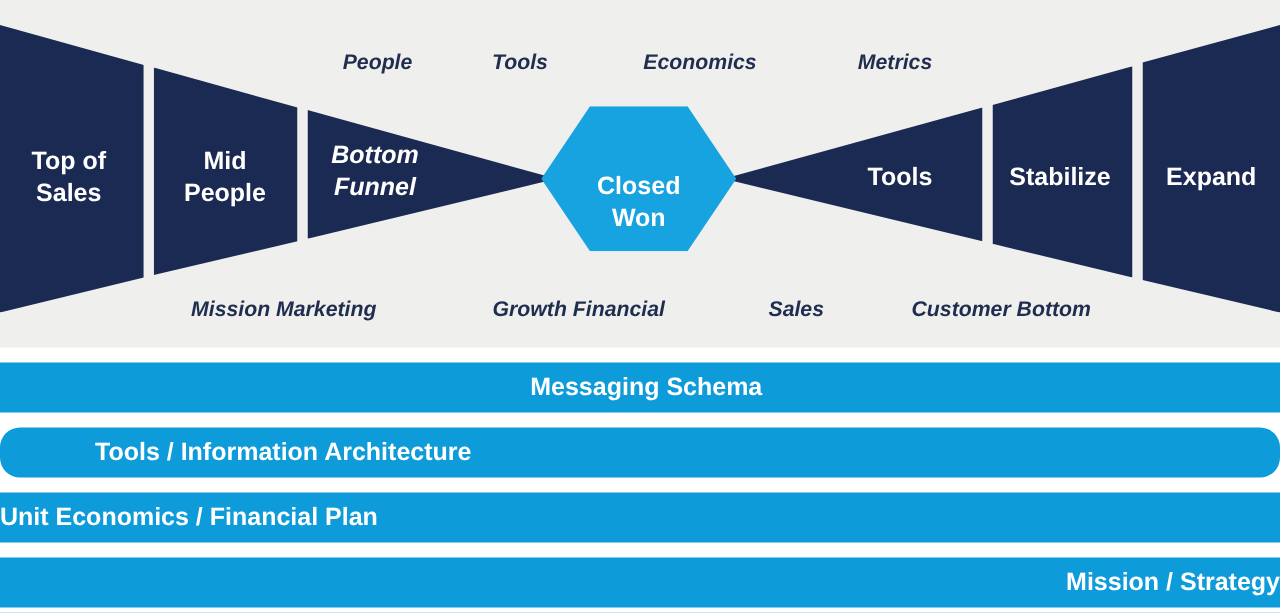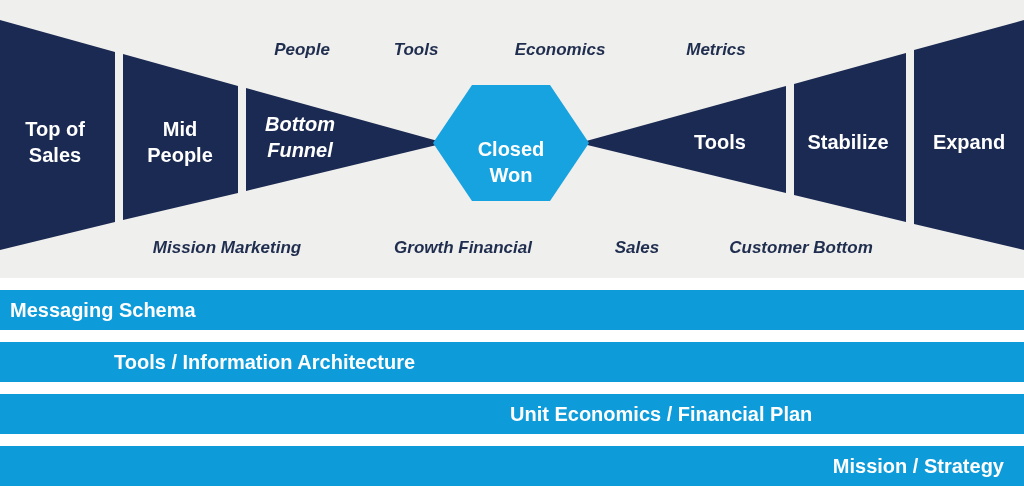--- a/index.html
+++ b/index.html
@@ -29,24 +29,24 @@
   .note{position:absolute;transform:translateX(-50%);font-style:italic;font-weight:bold;
         font-size:17px;color:var(--label_dark,#1f2d4e);white-space:nowrap;}
   .n1{left:302px;top:40px;} .n2{left:416px;top:40px;} .n3{left:560px;top:40px;} .n4{left:716px;top:40px;font-style:italic;}
   .m1{left:227px;top:238px;} .m2{left:463px;top:238px;} .m3{left:637px;top:238px;} .m4{left:801px;top:238px;}
 
   
   .bars{margin-top:12px;}
   .bar{height:40px;background:var(--bar_blue,#0d9bd9);color:#ffffff;font-weight:bold;
        font-size:20px;line-height:40px;margin-bottom:12px;white-space:nowrap;}
   .bar:last-child{margin-bottom:0;}
-  .bar1{padding-left:10px;}
-  .bar2{padding-left:114px;}
-  .bar3{padding-left:510px;}
-  .bar4{text-align:right;padding-right:20px;}
+  .bar1{padding-left:10px;text-align:center;}
+  .bar2{padding-left:76px;border-radius:16px;}
+  .bar3{}
+  .bar4{text-align:right;padding-right:0;}
 </style>
 </head>
 <body>
 
 <div class="bowtie">
 
   <div class="shape sA"></div>
   <div class="shape sB"></div>
   <div class="shape sC"></div>
   <div class="shape sD"></div>

